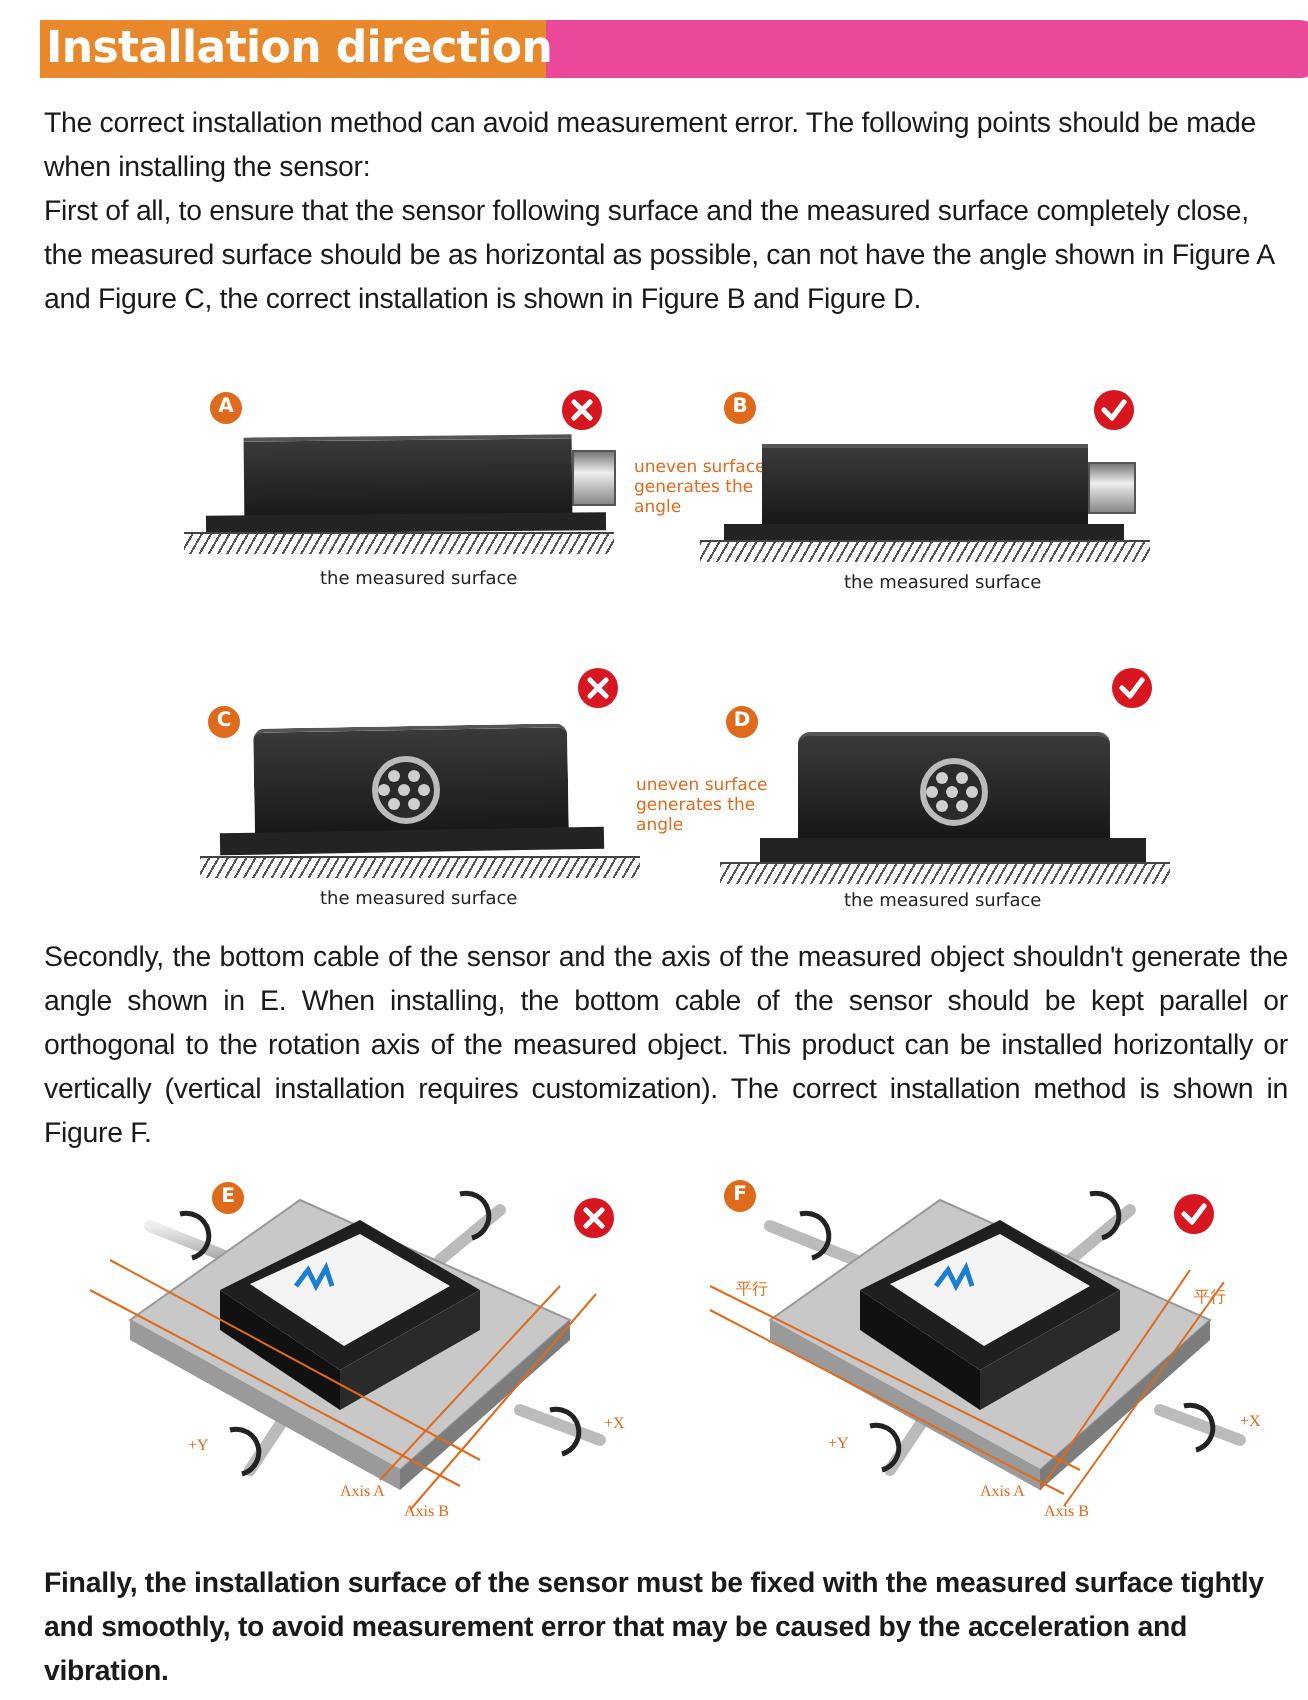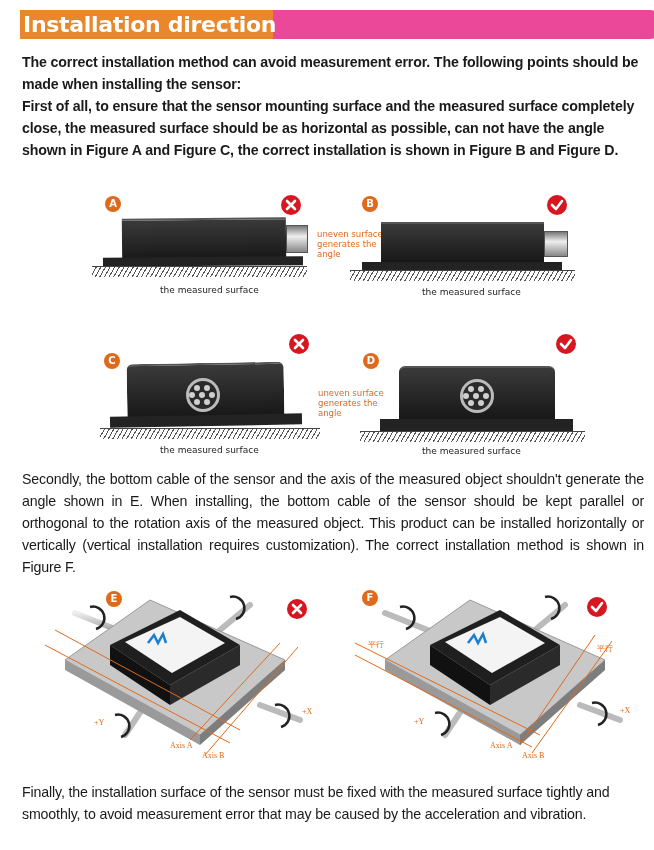--- a/index.html
+++ b/index.html
@@ -1,21 +1,21 @@
 <!DOCTYPE html>
 <html><head>
 <meta charset="utf-8">
 <style>
   html, body { margin:0; padding:0; background:#ffffff; }
   body { width:654px; height:850px; position:relative; overflow:hidden; font-family:"Liberation Sans", sans-serif; color:#1a1a1a; }
   .header { position:absolute; left:20px; top:10px; width:640px; height:29px; background:#ec4899;border-radius:10px; }
   .header-title { position:absolute; left:0; top:0; height:29px; width:250px; background:#e8882a; color:#fff; font-family:"DejaVu Sans", sans-serif; font-weight:bold; font-size:22px; line-height:29px; padding-left:3px; white-space:nowrap; letter-spacing:-0.3px; }
   .para { position:absolute; left:22px; width:622px; font-size:14.2px; line-height:22px; color:#1a1a1a; letter-spacing:-0.15px; }
   .para.justify { text-align:justify; }
-  .para p { margin:0;font-weight:bold; }
+  .para p { margin:0; }
   .fig { position:absolute; }
   .badge { position:absolute; width:16px; height:16px; border-radius:50%; background:#e06a1b; color:#fff; font-size:10px; font-weight:bold; text-align:center; line-height:16px; font-family:"DejaVu Sans", sans-serif; }
   .mark { position:absolute; width:20px; height:20px; border-radius:50%; background:#d7161f; }
   .mark svg { position:absolute; left:0; top:0; }
   .caption { position:absolute; font-size:9px; color:#222; font-family:"DejaVu Sans", sans-serif; white-space:nowrap; }
   .note { position:absolute; font-size:8.5px; line-height:10px; color:#e06a1b; font-family:"DejaVu Sans", sans-serif; white-space:nowrap; }
   .ground { position:absolute; height:10px; background:repeating-linear-gradient(-60deg, #fff 0 3px, #555 3px 4px); border-top:1px solid #444; }
   .base { position:absolute; background:#232323; }
   .body-dark { position:absolute; background:linear-gradient(#3a3a3a, #161616); border-top:2px solid #555; }
   .connector { position:absolute; background:linear-gradient(#777, #eee 40%, #888); border:1px solid #555; }
@@ -25,21 +25,21 @@
 </style>
 </head>
 <body>
 
 <div class="header">
   <div class="header-title">Installation direction</div>
 </div>
 
 <div class="para" style="top:51px;">
   <p>The correct installation method can avoid measurement error. The following points should be made when installing the sensor:</p>
-  <p>First of all, to ensure that the sensor mounting surface and the measured surface completely close, the measured surface should be as horizontal as possible, can not have the angle shown in Figure A and Figure C, the correct installation is shown in Figure B and Figure D.</p>
+  <p>First of all, to ensure that the sensor following surface and the measured surface completely close, the measured surface should be as horizontal as possible, can not have the angle shown in Figure A and Figure C, the correct installation is shown in Figure B and Figure D.</p>
 </div>
 
 <div class="fig" style="left:0;top:0;">
   <div class="badge" style="left:105px;top:196px;">A</div>
   <div class="mark" style="left:281px;top:195px;">
     <svg width="20" height="20">
         <path d="M6 6 L14 14 M14 6 L6 14" stroke="#fff" stroke-width="2.6" stroke-linecap="round"></path>
       </svg>
   </div>
   <div class="body-dark" style="left:122px;top:218px;width:164px;height:41px;transform:rotate(-0.6deg);"></div>
@@ -190,13 +190,13 @@
       </svg>
   </div>
   <div class="axis-lbl" style="left:28px;top:54px;">平行</div>
   <div class="axis-lbl" style="left:257px;top:58px;">平行</div>
   <div class="axis-lbl" style="left:150px;top:156px;">Axis A</div>
   <div class="axis-lbl" style="left:182px;top:166px;">Axis B</div>
   <div class="axis-lbl" style="left:280px;top:121px;">+X</div>
   <div class="axis-lbl" style="left:74px;top:132px;">+Y</div>
 </div>
 
-<div class="para" style="top:781px;width:610px;">Finally, the installation surface of the sensor must be fixed with the measured surface tightly and smoothly, to avoid measurement error that may be caused by the acceleration and vibration.</div>
+<div class="para" style="top:781px;width:610px;font-weight:bold;">Finally, the installation surface of the sensor must be fixed with the measured surface tightly and smoothly, to avoid measurement error that may be caused by the acceleration and vibration.</div>
 
 </body></html>

